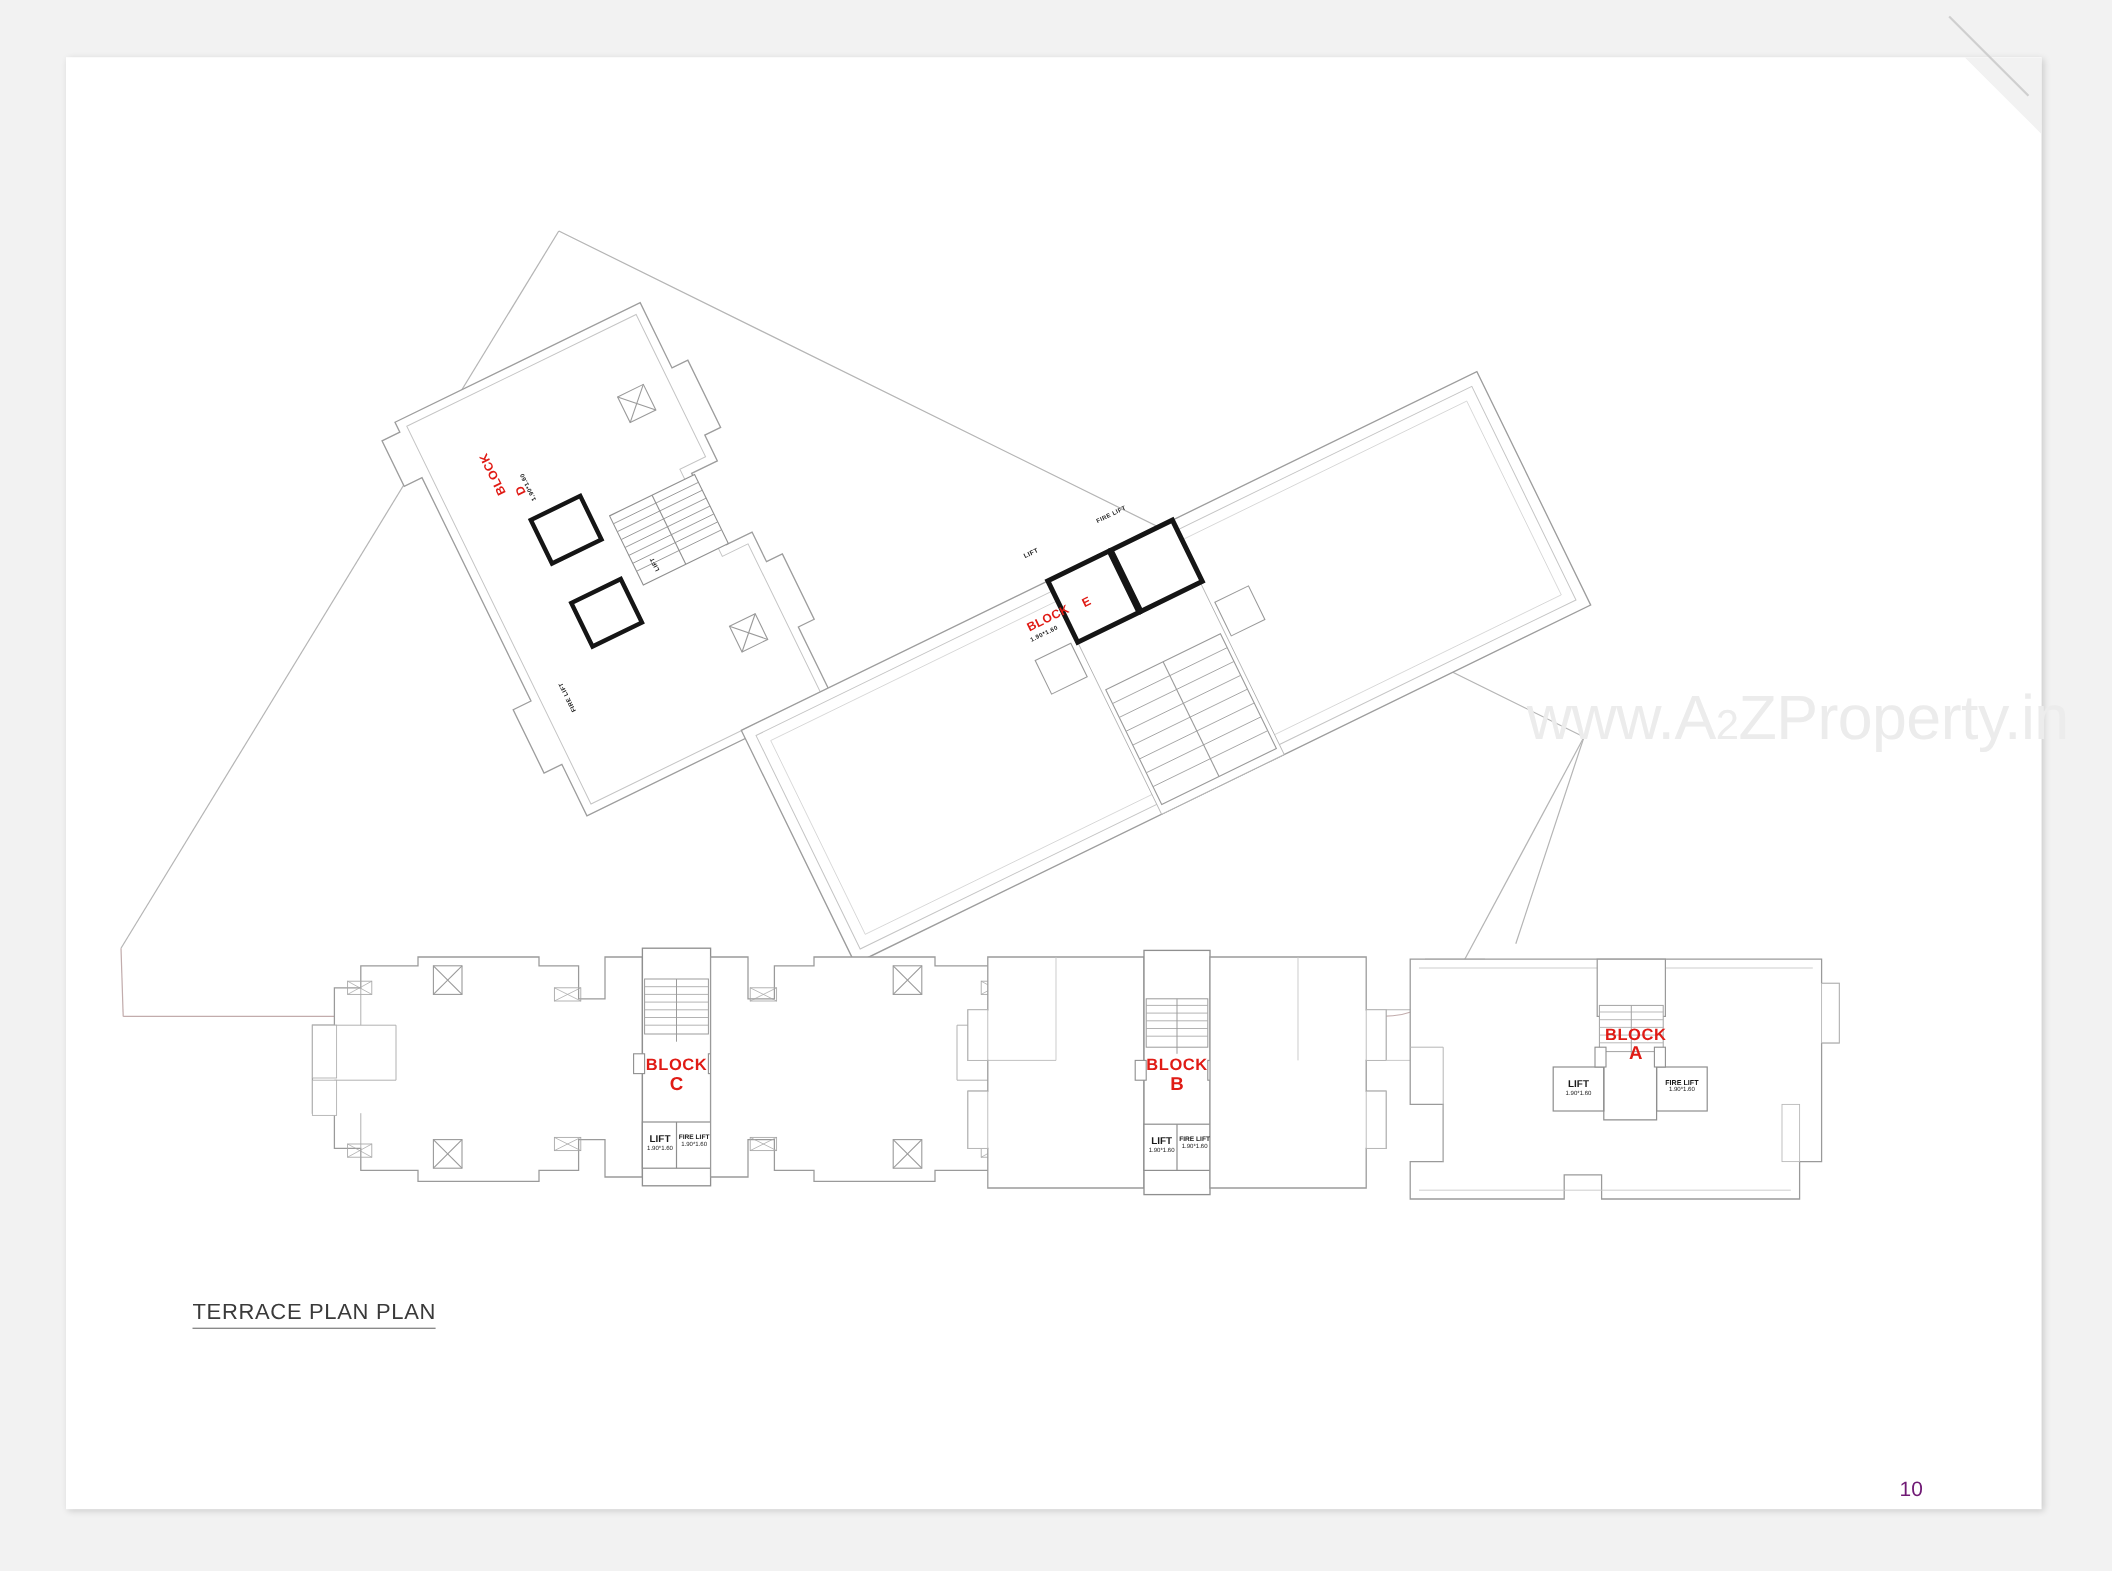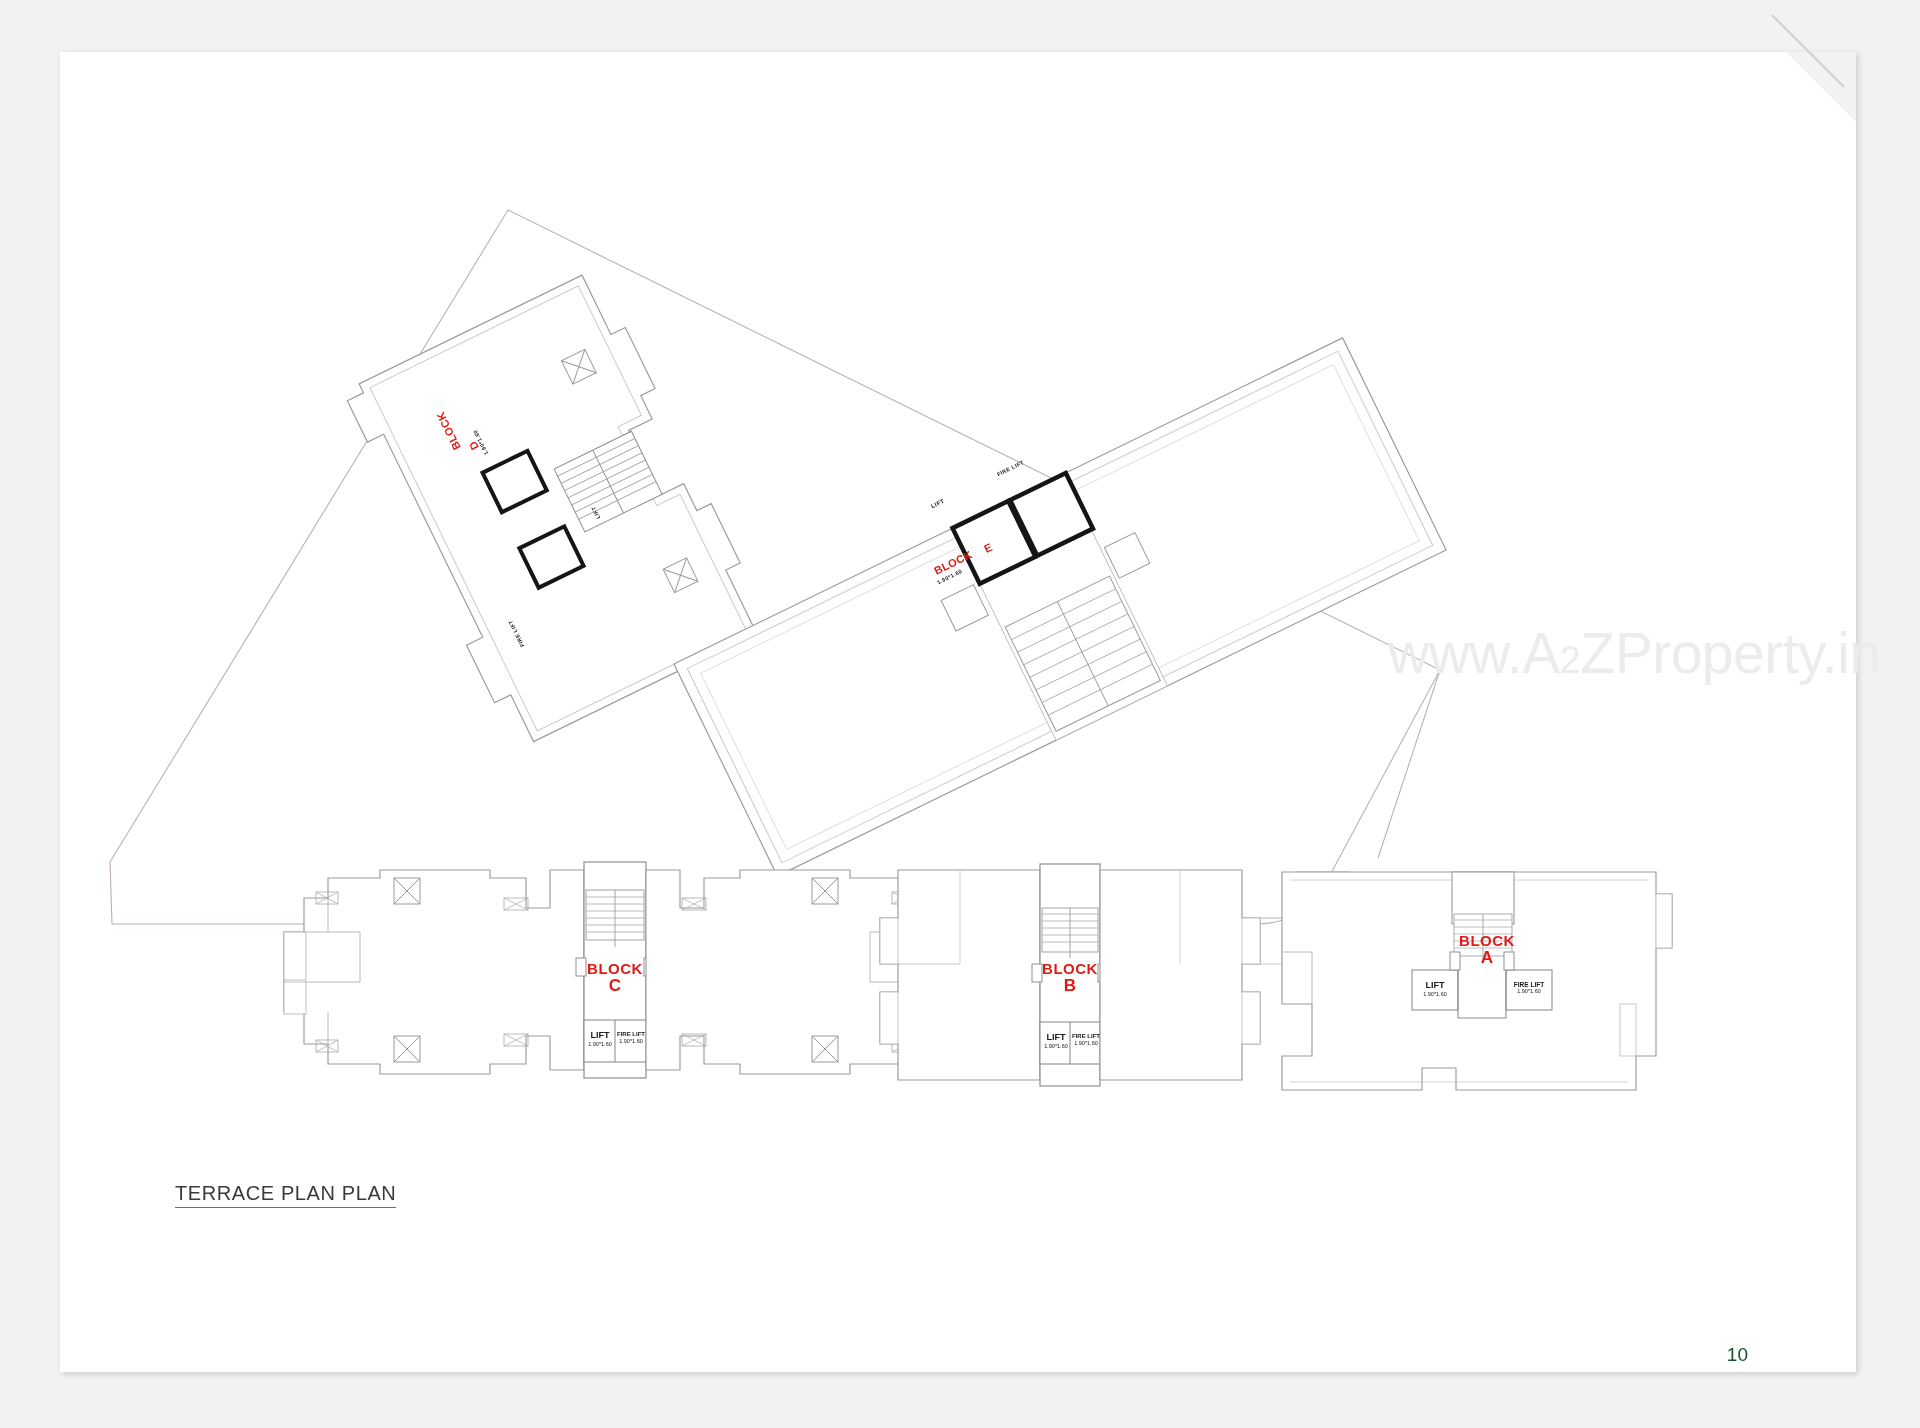--- a/index.html
+++ b/index.html
@@ -105,21 +105,21 @@
     letter-spacing: 0.6px;
     border-bottom: 1.5px solid #6e6e6e;
     padding-bottom: 2px;
     white-space: nowrap;
   }
   .page-number {
     position: absolute;
     right: 108px;
     top: 1292px;
     font-size: 19px;
-    color: #14532d;
+    color: #701a75;
   }
 
   
   .block-label {
     position: absolute;
     color: #e01b15;
     font-weight: bold;
     text-align: center;
     line-height: 1.05;
     white-space: nowrap;

